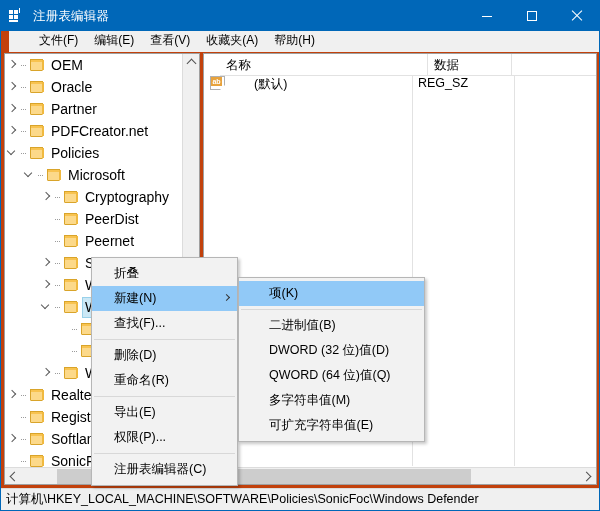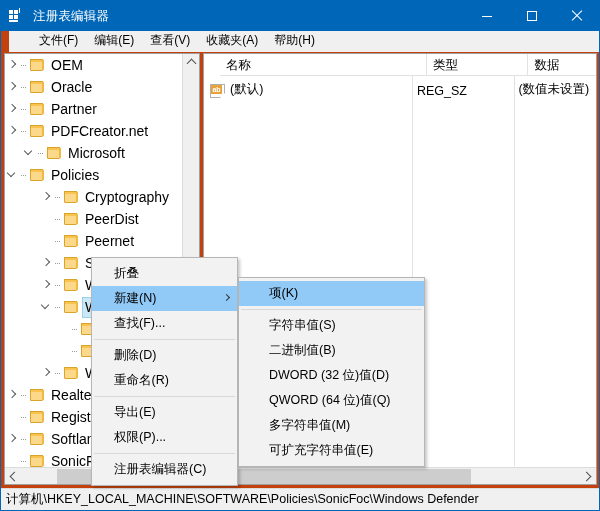--- a/index.html
+++ b/index.html
@@ -200,21 +200,21 @@
   }
   .lh-cell {
     height: 22px; display: flex; align-items: center;
     padding-left: 6px; font-size: 12.5px; color: #000;
     border-right: 1px solid #e2e2e2; position: relative;
   }
   .lrow {
     position: absolute; left: 0; width: 100%; height: 22px;
     display: flex; align-items: center; font-size: 12.5px;
   }
-  .lc { height: 22px; display: flex; align-items: flex-end; padding-left: 6px; }
+  .lc { height: 22px; display: flex; align-items: flex-start; padding-left: 6px; gap: 24px; }
   .ab-icon {
     width: 15px; height: 14px; flex: none; margin-right: 5px;
     position: relative;
     background: #ffffff;
     border: 1px solid #b0b0b0;
   }
   .ab-icon .corner {
     position: absolute; right: -1px; bottom: -1px;
     width: 0; height: 0;
     border-left: 5px solid transparent;
@@ -367,40 +367,40 @@
           <span class="chev "></span>
           <span class="dash"></span>
           <span class="folder">
             <span class="fb"></span>
             <span class="ft"></span>
             <span class="fs"></span>
           </span>
           <span class="tlabel">PDFCreator.net</span>
         </div>
         <div class="trow">
+          <span class="tw" style="width: 0px; height: 22px;"></span>
+          <span class="chev open"></span>
+          <span class="dash"></span>
+          <span class="folder">
+            <span class="fb"></span>
+            <span class="ft"></span>
+            <span class="fs"></span>
+          </span>
+          <span class="tlabel">Policies</span>
+        </div>
+        <div class="trow">
           <span class="tw" style="width: 17px; height: 22px;"></span>
           <span class="chev open"></span>
           <span class="dash"></span>
           <span class="folder">
             <span class="fb"></span>
             <span class="ft"></span>
             <span class="fs"></span>
           </span>
           <span class="tlabel">Microsoft</span>
-        </div>
-        <div class="trow">
-          <span class="tw" style="width: 0px; height: 22px;"></span>
-          <span class="chev open"></span>
-          <span class="dash"></span>
-          <span class="folder">
-            <span class="fb"></span>
-            <span class="ft"></span>
-            <span class="fs"></span>
-          </span>
-          <span class="tlabel">Policies</span>
         </div>
         <div class="trow">
           <span class="tw" style="width: 34px; height: 22px;"></span>
           <span class="chev "></span>
           <span class="dash"></span>
           <span class="folder">
             <span class="fb"></span>
             <span class="ft"></span>
             <span class="fs"></span>
           </span>
@@ -549,41 +549,37 @@
       <div class="hs-arrow arrow-lf" style="left:0;"></div>
       <div class="hs-thumb" style="left:52px;width:94px;"></div>
       <div class="hs-arrow arrow-rt" style="right:0;"></div>
     </div>
   </div>
 
   <div class="list-panel">
     <div class="lheader" id="list-header">
         <div class="lh-cell" style="width: 208px;">
           <span>名称</span>
-        </div>
-        <div class="lh-cell" style="width: 102px;">
-          <span>类型</span>
         </div>
         <div class="lh-cell" style="width: 84px;">
           <span>数据</span>
         </div>
       </div>
     <div class="lvsep" style="left:208px;"></div>
     <div class="lvsep" style="left:310px;"></div>
     <div id="list-rows">
         <div class="lrow" style="top: 22px;">
           <div class="lc" style="width: 208px;">
             <span class="ab-icon">
               <span class="ab">ab</span>
               <span class="corner"></span>
             </span>
             <span>(默认)</span>
           </div>
           <div class="lc" style="width: 102px;">REG_SZ</div>
-          <div class="lc" style="width: 84px;">(数值未设置)</div>
         </div>
       </div>
 
     <div class="hscroll" style="width:392px;">
       <div class="hs-arrow arrow-lf" style="left:0;"></div>
       <div class="hs-thumb" style="left:17px;width:250px;"></div>
       <div class="hs-arrow arrow-rt" style="right:0;"></div>
     </div>
   </div>
 
@@ -617,23 +613,20 @@
         <span>注册表编辑器(C)</span>
       </div>
     </div>
 
   <div class="submenu" id="submenu">
       <div class="subitem hl">
         <span>项(K)</span>
       </div>
       <div class="ctxsep"></div>
       <div class="subitem">
-        <span>字符串值(S)</span>
-      </div>
-      <div class="subitem">
         <span>二进制值(B)</span>
       </div>
       <div class="subitem">
         <span>DWORD (32 位)值(D)</span>
       </div>
       <div class="subitem">
         <span>QWORD (64 位)值(Q)</span>
       </div>
       <div class="subitem">
         <span>多字符串值(M)</span>

